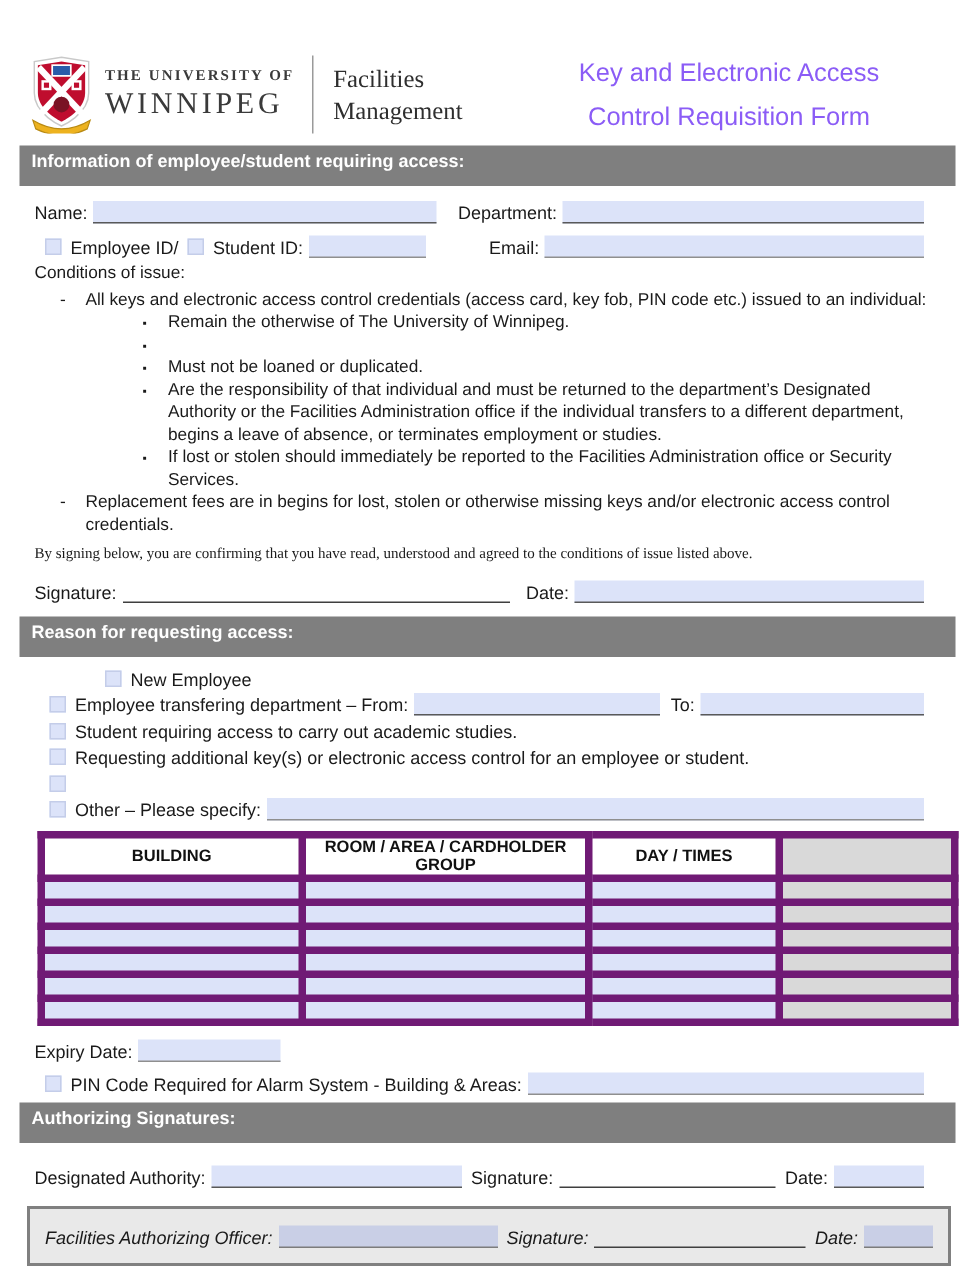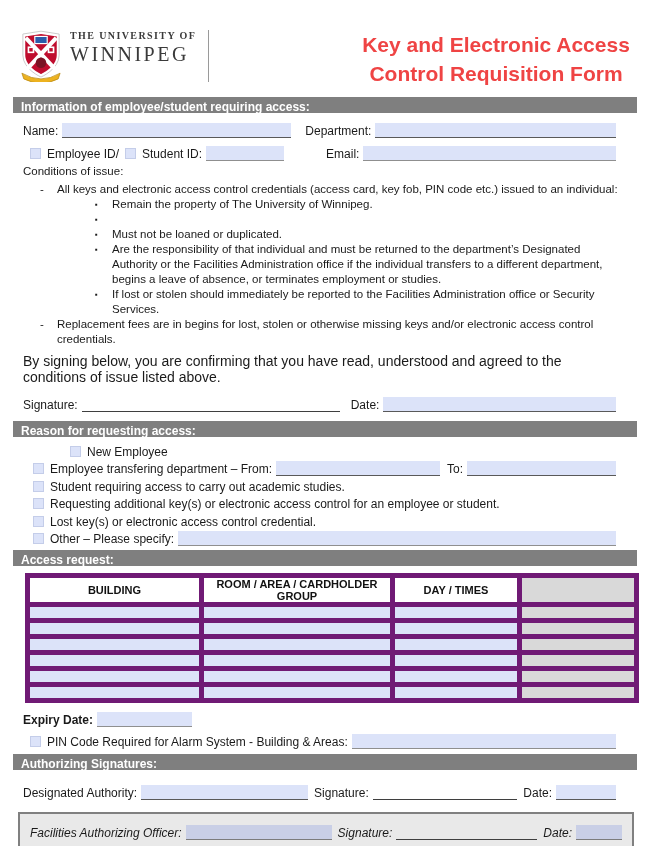--- a/index.html
+++ b/index.html
@@ -12,52 +12,52 @@
     --crest-gold:#edb21f;
   }
   *{box-sizing:border-box;margin:0;padding:0;}
   html,body{background:#ffffff;}
   .page{
     width:650px;height:846px;position:relative;background:#fff;
     font-family:"Liberation Sans",sans-serif;color:#1a1a1a;overflow:hidden;
     padding-top:30px;
   }
   
-  .hdr{display:flex;height:65px;padding:0 3px 0 20px;}
+  .hdr{display:flex;align-items:center;height:65px;padding:0 13px 0 20px;}
   .uw{margin-left:8px;font-family:"Liberation Serif",serif;color:#3a3a3a;}
   .uw-small{font-size:10px;font-weight:bold;letter-spacing:1.4px;margin-bottom:2px;}
   .uw-large{font-size:20px;letter-spacing:2.5px;}
   .vline{width:1px;height:52px;background:#9a9a9a;margin:0 13px 0 12px;}
   .fm{font-family:"Liberation Serif",serif;font-size:16.5px;color:#2e2e2e;line-height:21px;}
-  .title{margin-left:auto;width:302px;text-align:center;font-size:21px;font-weight:bold;color:#ef4444;line-height:29px;}
+  .title{margin-left:auto;width:302px;text-align:center;font-size:17px;font-weight:normal;color:#8b5cf6;line-height:29px;}
   
   .bar{
-    margin:0 13px;height:16px;background:var(--section-bar);color:#fff;
+    margin:0 13px;height:27px;background:var(--section-bar);color:#fff;
     font-size:12px;font-weight:bold;line-height:20px;padding-left:8px;
   }
   .bar.mt2{margin-top:2px;} .bar.mt9{margin-top:9px;} .bar.mt4{margin-top:4px;} .bar.mt5{margin-top:5px;}
   
   .row{display:flex;align-items:flex-end;font-size:12px;margin:0 34px 0 23px;height:18px;}
   .lbl{white-space:nowrap;margin-right:4px;}
-  .b{font-weight:bold;}
+  .b{font-weight:normal;}
   .fld{background:var(--field-fill);border-bottom:1px solid #595959;height:15px;display:inline-block;}
   .fld.grayline{border-bottom-color:#8f8f8f;}
   .fld.inbox{background:var(--field-fill-dark);border-bottom-color:#7c7c7c;}
   .ul{border-bottom:1px solid #3f3f3f;height:15px;display:inline-block;}
   .cb{width:11px;height:11px;background:var(--field-fill);border:1px solid #c4cde9;flex:none;margin:0 6px 2px 0;}
   .gap{flex:none;}
   
   .cond-wrap{margin:3px 23px 0 23px;font-size:11.5px;line-height:15px;}
   .cond-head{margin-bottom:3px;}
   .ci{display:flex;}
   .ci .m{flex:none;width:17px;}
   .ci.l1{padding-left:17px;}
   .ci.l2{padding-left:72px;}
   .ci.l2 .m{font-size:8px;line-height:15px;}
-  .confirm{margin:6px 23px 0 23px;font-size:14px;}
+  .confirm{margin:6px 23px 0 23px;font-size:10px;font-family:Liberation Serif, serif;}
   .sigrow{margin-top:9px;}
   
   .rrow{display:flex;align-items:flex-end;font-size:12px;margin:0 34px 0 33px;height:17.5px;}
   
   table.acc{
     margin:7px 16px 0 25px;width:609px;border-collapse:collapse;table-layout:fixed;
     border:2px solid #404040;
   }
   table.acc th,table.acc td{border:5px solid #701a75;margin-left:22px;}
   table.acc th{height:18px;font-size:11px;font-weight:bold;background:#fff;text-align:center;color:#111;}
@@ -87,20 +87,24 @@
       <rect x="30.7" y="18.7" width="3.6" height="3.6" fill="#bf0d2e"></rect>
       <rect x="8" y="17" width="7" height="7" fill="#ffffff"></rect>
       <rect x="9.7" y="18.7" width="3.6" height="3.6" fill="#bf0d2e"></rect>
       <circle cx="22" cy="34" r="5.5" fill="#7a1324"></circle>
     </svg>
     <div class="uw">
       <div class="uw-small">THE UNIVERSITY OF</div>
       <div class="uw-large">WINNIPEG</div>
     </div>
     <div class="vline"></div>
+    <div class="fm">
+      <div>Facilities</div>
+      <div>Management</div>
+    </div>
     <div class="title">
       <div>Key and Electronic Access</div>
       <div>Control Requisition Form</div>
     </div>
   </div>
 
   <div class="bar mt2">Information of employee/student requiring access:</div>
 
   <div class="row" style="margin-top:7px;">
     <span class="lbl">Name:</span>
@@ -122,21 +126,21 @@
 
   <div class="cond-wrap">
     <div class="cond-head">Conditions of issue:</div>
     <div id="cond-list">
         <div class="ci l1">
           <span class="m">-</span>
           <span class="t">All keys and electronic access control credentials (access card, key fob, PIN code etc.) issued to an individual:</span>
         </div>
         <div class="ci l2">
           <span class="m">▪</span>
-          <span class="t">Remain the property of The University of Winnipeg.</span>
+          <span class="t">Remain the otherwise of The University of Winnipeg.</span>
         </div>
         <div class="ci l2">
           <span class="m">▪</span>
         </div>
         <div class="ci l2">
           <span class="m">▪</span>
           <span class="t">Must not be loaned or duplicated.</span>
         </div>
         <div class="ci l2">
           <span class="m">▪</span>
@@ -178,29 +182,27 @@
   <div class="rrow">
     <span class="cb"></span>
     <span class="lbl">Student requiring access to carry out academic studies.</span>
   </div>
   <div class="rrow">
     <span class="cb"></span>
     <span class="lbl">Requesting additional key(s) or electronic access control for an employee or student.</span>
   </div>
   <div class="rrow">
     <span class="cb"></span>
-    <span class="lbl">Lost key(s) or electronic access control credential.</span>
   </div>
   <div class="rrow">
     <span class="cb"></span>
     <span class="lbl">Other – Please specify:</span>
     <span class="fld grayline" style="flex:1;"></span>
   </div>
 
-  <div class="bar mt4">Access request:</div>
 
   <table class="acc">
     <colgroup>
       <col style="width:174px;">
         <col style="width:191px;">
         <col style="width:127px;">
         <col style="width:117px;">
     </colgroup>
     <thead>
       <tr>

